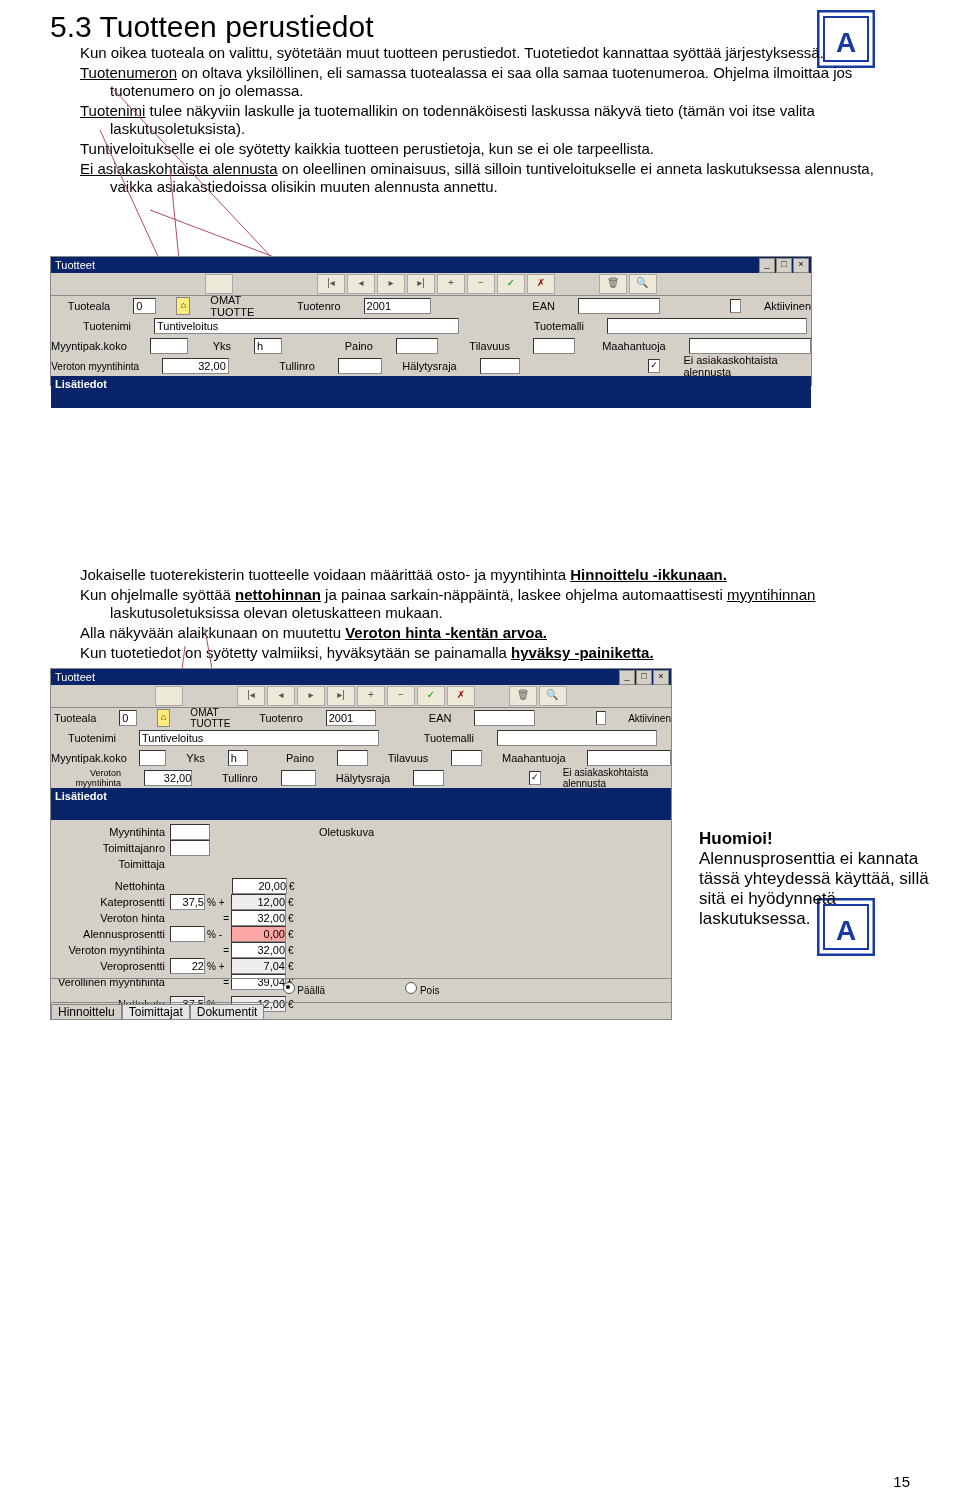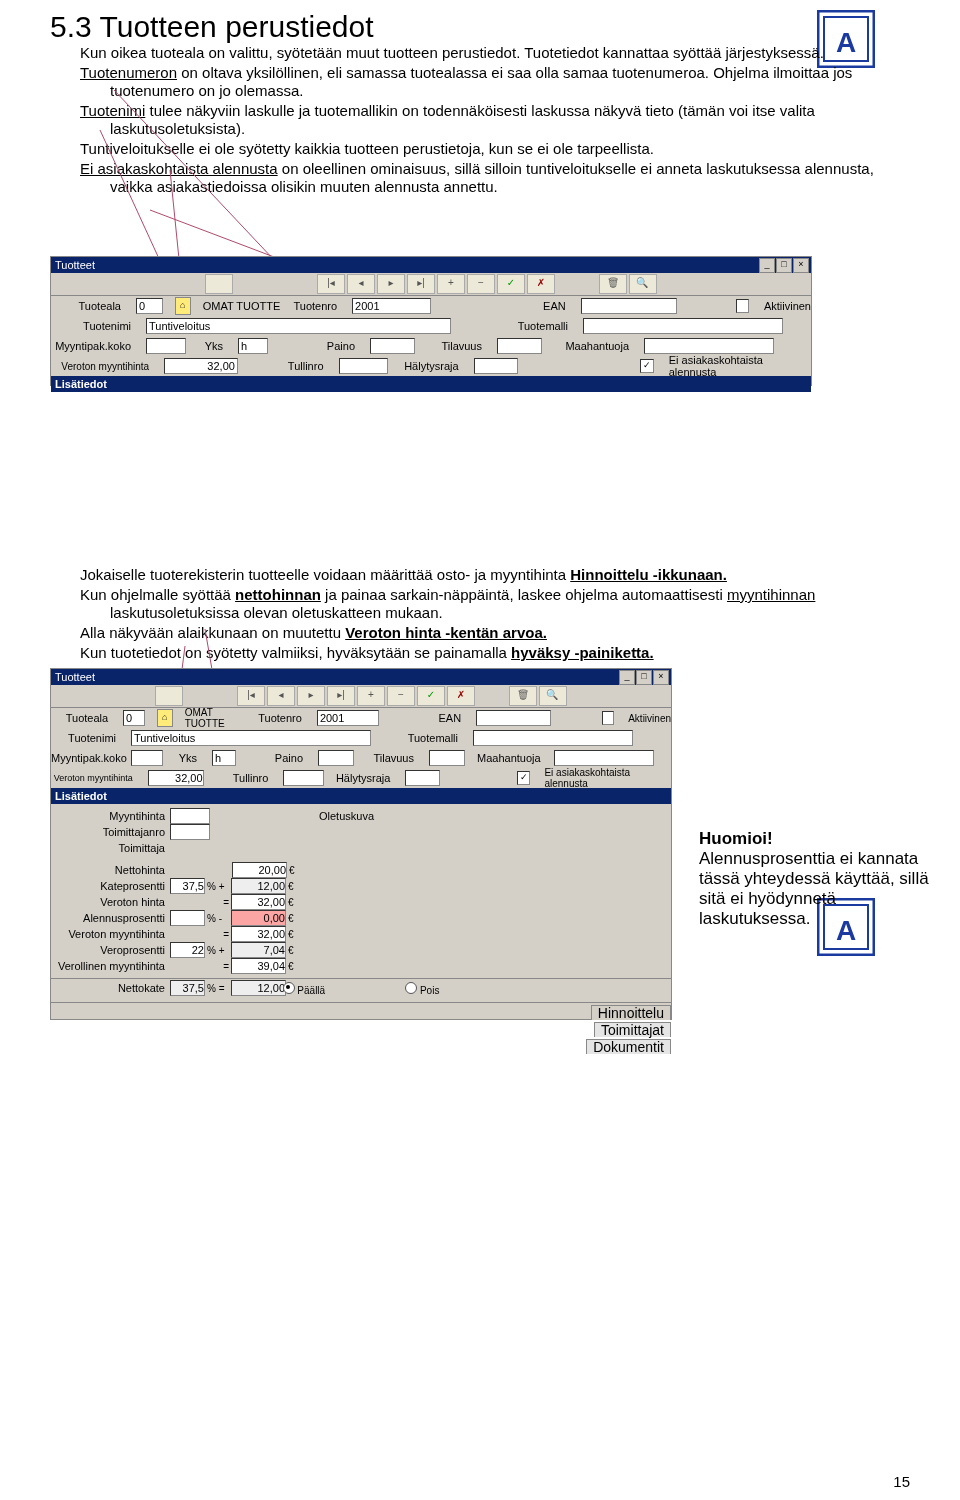--- a/index.html
+++ b/index.html
@@ -87,21 +87,21 @@
     background: #ece9d8;
     font-size: 10px;
     text-align: center;
     line-height: 16px;
     color: #555;
   }
   .form-row {
     display: flex;
     align-items: center;
     height: 20px;
-    gap: 12px;
+    gap: 20px;
   }
   .flabel {
     text-align: right;
     padding-right: 3px;
     color: #000;
     font-size: 11px;
   }
   .finput {
     background: #fff;
     border: 1px inset #888;
@@ -112,21 +112,21 @@
     box-sizing: border-box;
   }
   .lookup {
     width: 16px; height: 16px;
     background:#ffeb7a; border:1px solid #888; font-size:9px; text-align:center; line-height:14px;
   }
   .checkbox { width:12px; height:12px; background:#fff; border:1px inset #888; font-size:9px; line-height:10px; text-align:center;}
   .section-bar {
     background: #0a246a;
     color: #fff;
-    height: 16px;
+    height: 32px;
     line-height: 16px;
     padding-left: 4px;
     font-size: 11px;
     font-weight: bold;
   }
   svg.connector {
     position: absolute;
     left: 0; top: 0;
     width: 760px;
     height: 570px;
@@ -148,21 +148,21 @@
   }
   .pagenum {
     position: absolute;
     right: 50px;
     bottom: 10px;
     font-size: 15px;
   }
   .calc-row { display:flex; align-items:center; height:16px; gap:2px; }
   .radio { width:10px; height:10px; border:1px solid #555; border-radius:50%; display:inline-block; background:#fff; position:relative;}
   .radio.sel::after{content:""; position:absolute; left:2px; top:2px; width:4px; height:4px; background:#000; border-radius:50%;}
-  .tabfoot { height:16px; border-top:1px solid #888; display:flex; font-size:14px; align-items:flex-end;flex-direction:column;}
+  .tabfoot { height:16px; border-top:1px solid #888; display:flex; font-size:12px; align-items:flex-end;}
   .tab { border:1px solid #888; border-bottom:none; padding:0 6px; height:14px; line-height:14px; background:#e5e5e5; margin-top:2px;}
   .tab.active { background:#d4d0c8; }
   .wrap53 { position: relative; }
   .wrap54 { position: relative; margin-top: 180px; }
 </style>
 </head>
 <body>
 
 <div class="page">
   <div class="logo-a top">

